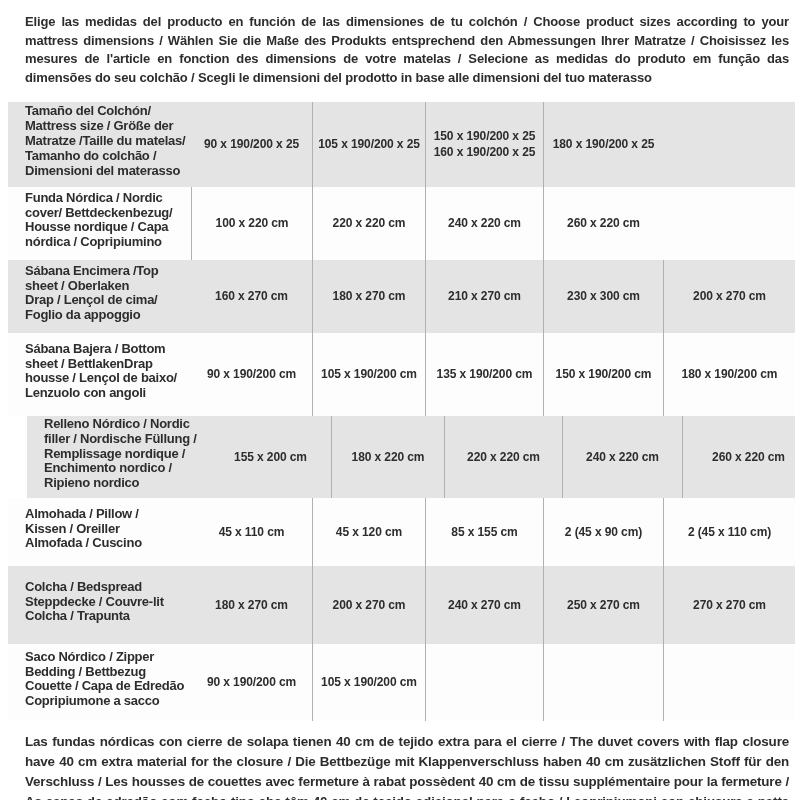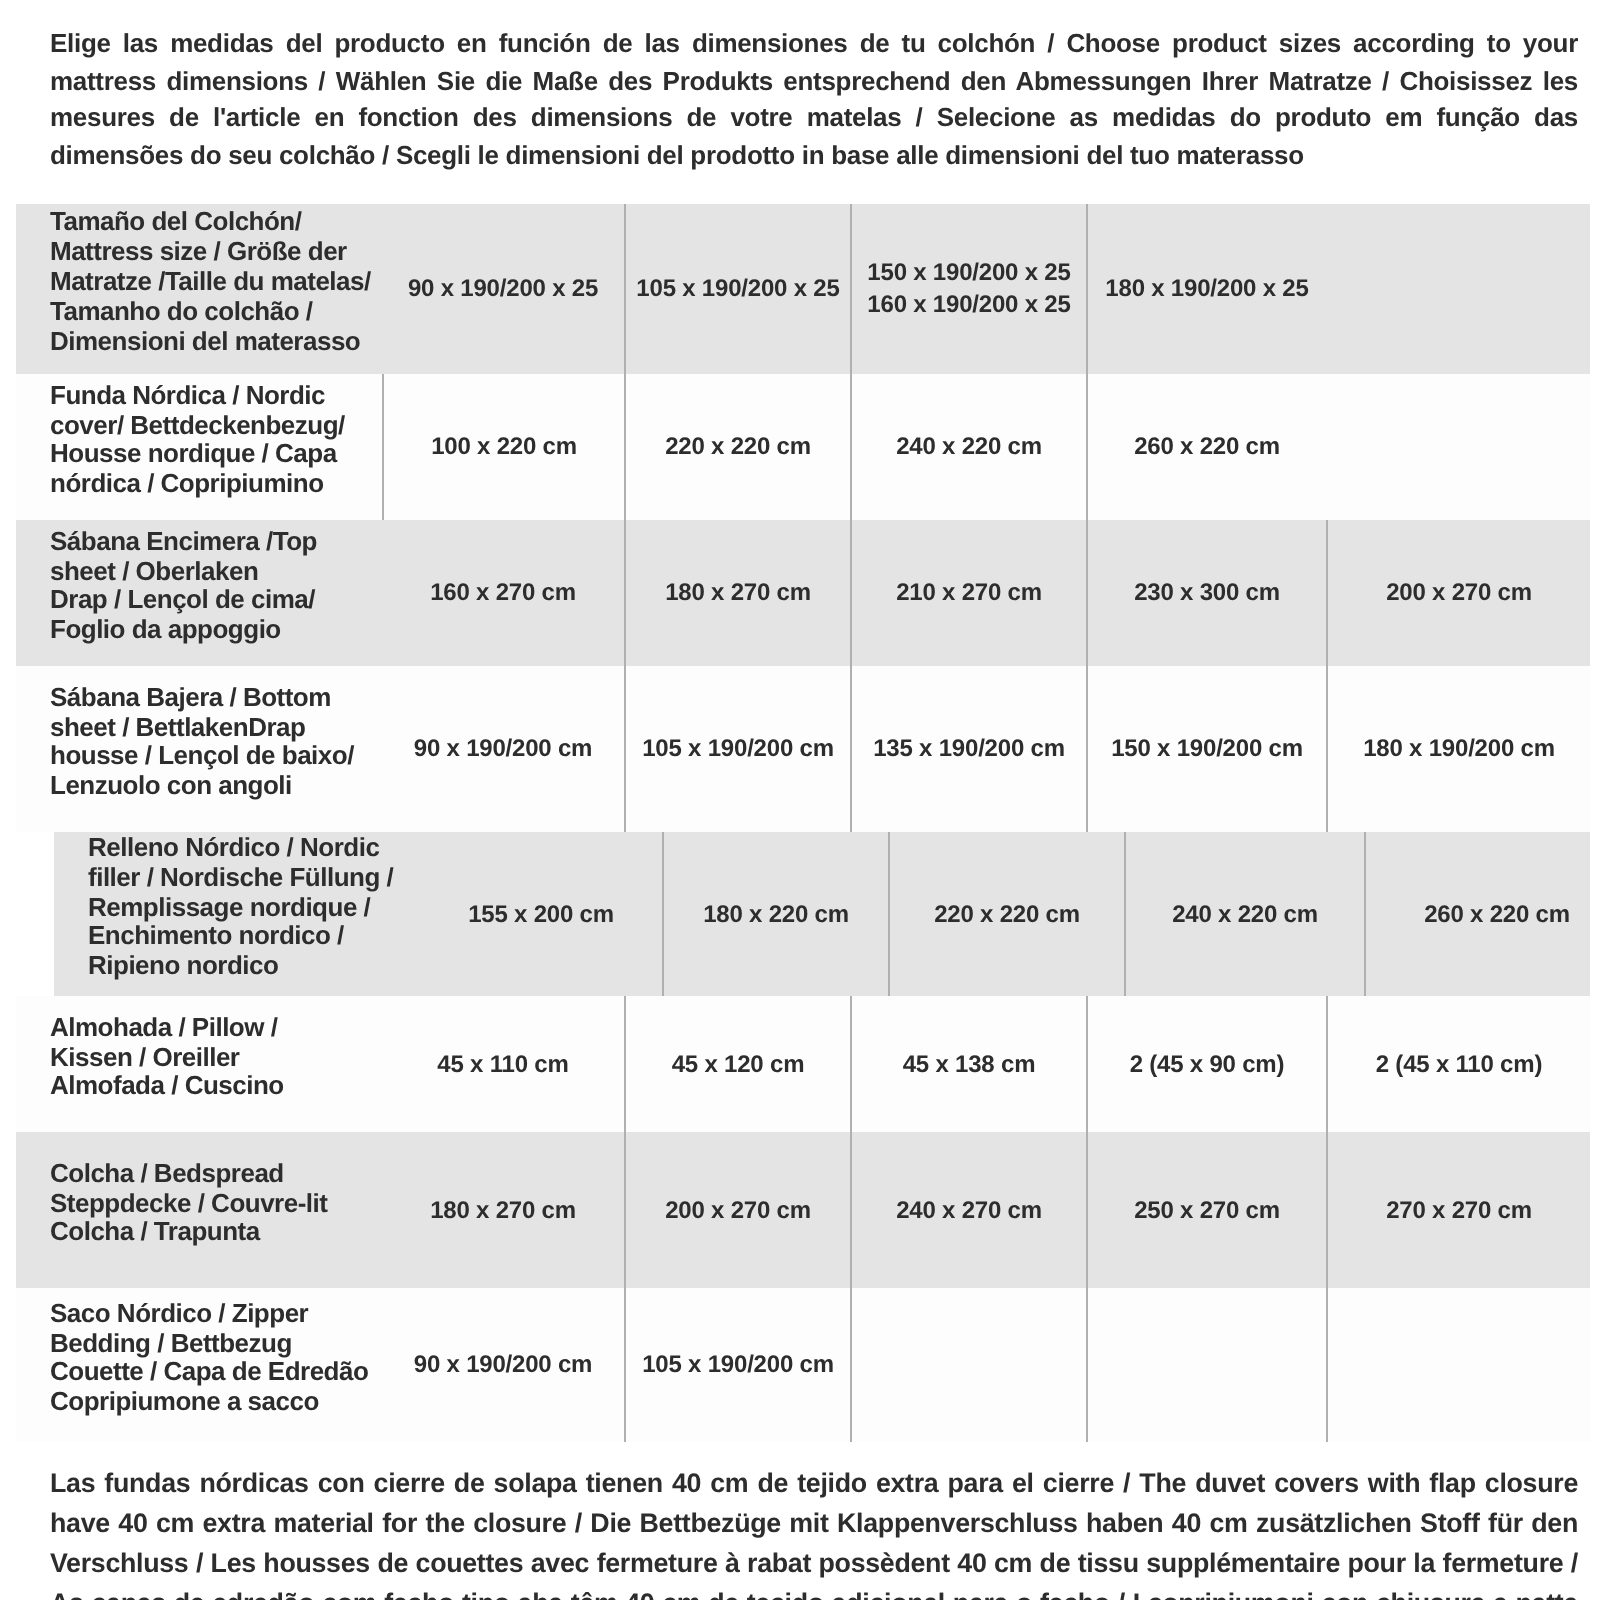--- a/index.html
+++ b/index.html
@@ -131,21 +131,21 @@
     <div class="cell c4">240 x 220 cm</div>
     <div class="cell c5">260 x 220 cm</div>
   </div>
 
   <div class="t-row white">
     <div class="cell c0 label-cell">Almohada  / Pillow /
 Kissen / Oreiller
 Almofada / Cuscino</div>
     <div class="cell c1">45 x 110 cm</div>
     <div class="cell c2">45 x 120 cm</div>
-    <div class="cell c3">45 x 138 cm</div>
+    <div class="cell c3">85 x 155 cm</div>
     <div class="cell c4">2 (45 x 90 cm)</div>
     <div class="cell c5">2 (45 x 110 cm)</div>
   </div>
 
   <div class="t-row gray">
     <div class="cell c0 label-cell">Colcha / Bedspread
 Steppdecke / Couvre-lit
 Colcha / Trapunta</div>
     <div class="cell c1">180 x 270 cm</div>
     <div class="cell c2">200 x 270 cm</div>

